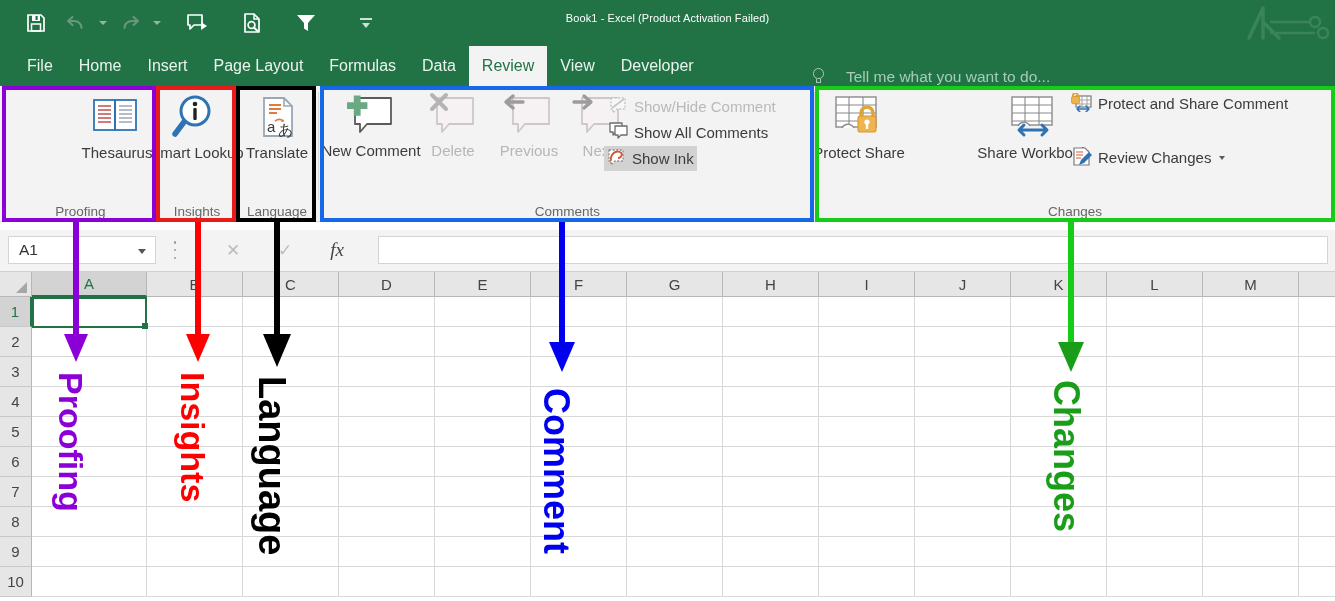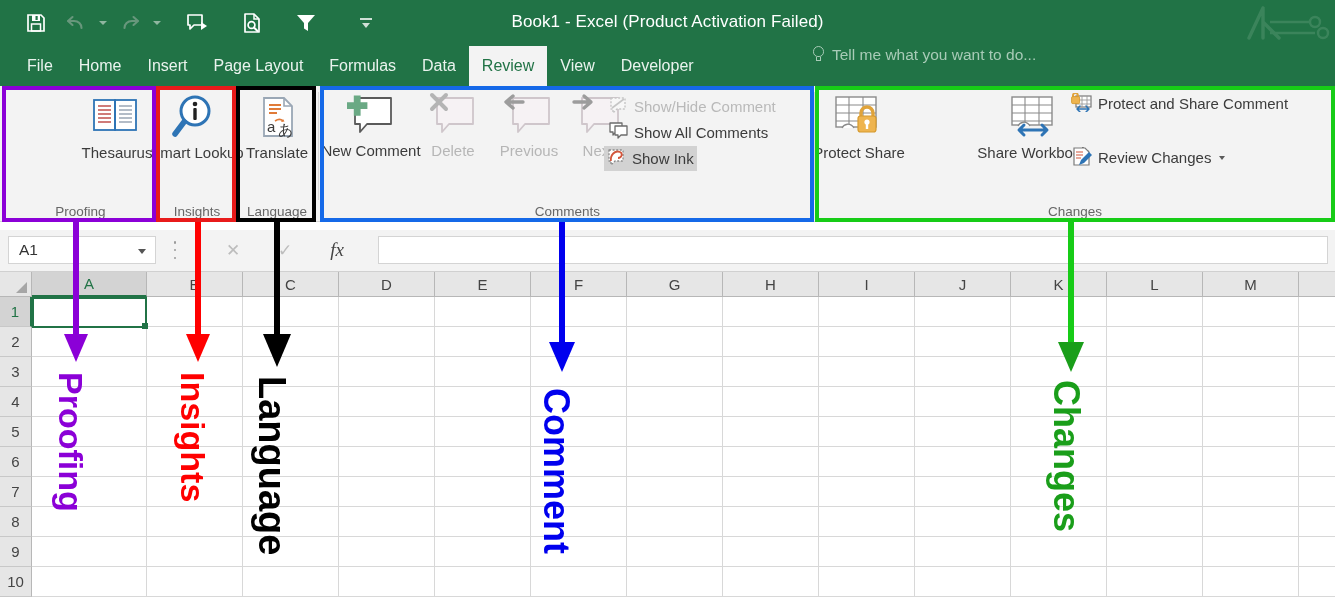--- a/index.html
+++ b/index.html
@@ -20,38 +20,38 @@
   .qat-btn {
     width: 40px; height: 40px; display: flex; align-items: center; justify-content: center;
   }
   .qat-caret { width: 14px; height: 40px; display: flex; align-items: center; justify-content: center; }
   .qat-caret::after {
     content: ""; border-left: 4px solid transparent; border-right: 4px solid transparent;
     border-top: 4px solid #8fb6a0;
   }
   .win-title {
     position: absolute; left: 0; top: 12px; width: 1335px; text-align: center;
-    color: #ffffff; font-size: 17px; letter-spacing: .1px;
+    color: #ffffff; font-size: 11px; letter-spacing: .1px;
   }
   .deco { position: absolute; right: 0; top: 0; width: 160px; height: 46px; opacity: .45; }
 
   
   .tabstrip {
     position: absolute; left: 0; top: 46px; width: 1335px; height: 40px;
     background: #217346;
   }
   .tabs { position: absolute; left: 14px; top: 0; height: 40px; display: flex; align-items: stretch; }
   .tab {
     display: flex; align-items: center; padding: 0 13px;
     color: #eaf3ee; font-size: 16px; height: 40px; white-space: nowrap;
   }
   .tab.active { background: #f3f3f3; color: #217346; }
   .tellme {
     position: absolute; left: 812px; top: 0; height: 40px;
-    display: flex; align-items: flex-start; gap: 7px;
+    display: flex; align-items: flex-end; gap: 21px;
     color: #a8cbb7; font-size: 15.5px;
   }
   .bulb { width: 13px; height: 18px; position: relative; }
   .bulb .b1 {
     position: absolute; left: 1px; top: 0; width: 11px; height: 11px;
     border: 1.6px solid #a8cbb7; border-radius: 50% 50% 45% 45%;
   }
   .bulb .b2 {
     position: absolute; left: 4px; top: 11px; width: 5px; height: 4px;
     border-left: 1.6px solid #a8cbb7; border-right: 1.6px solid #a8cbb7;

